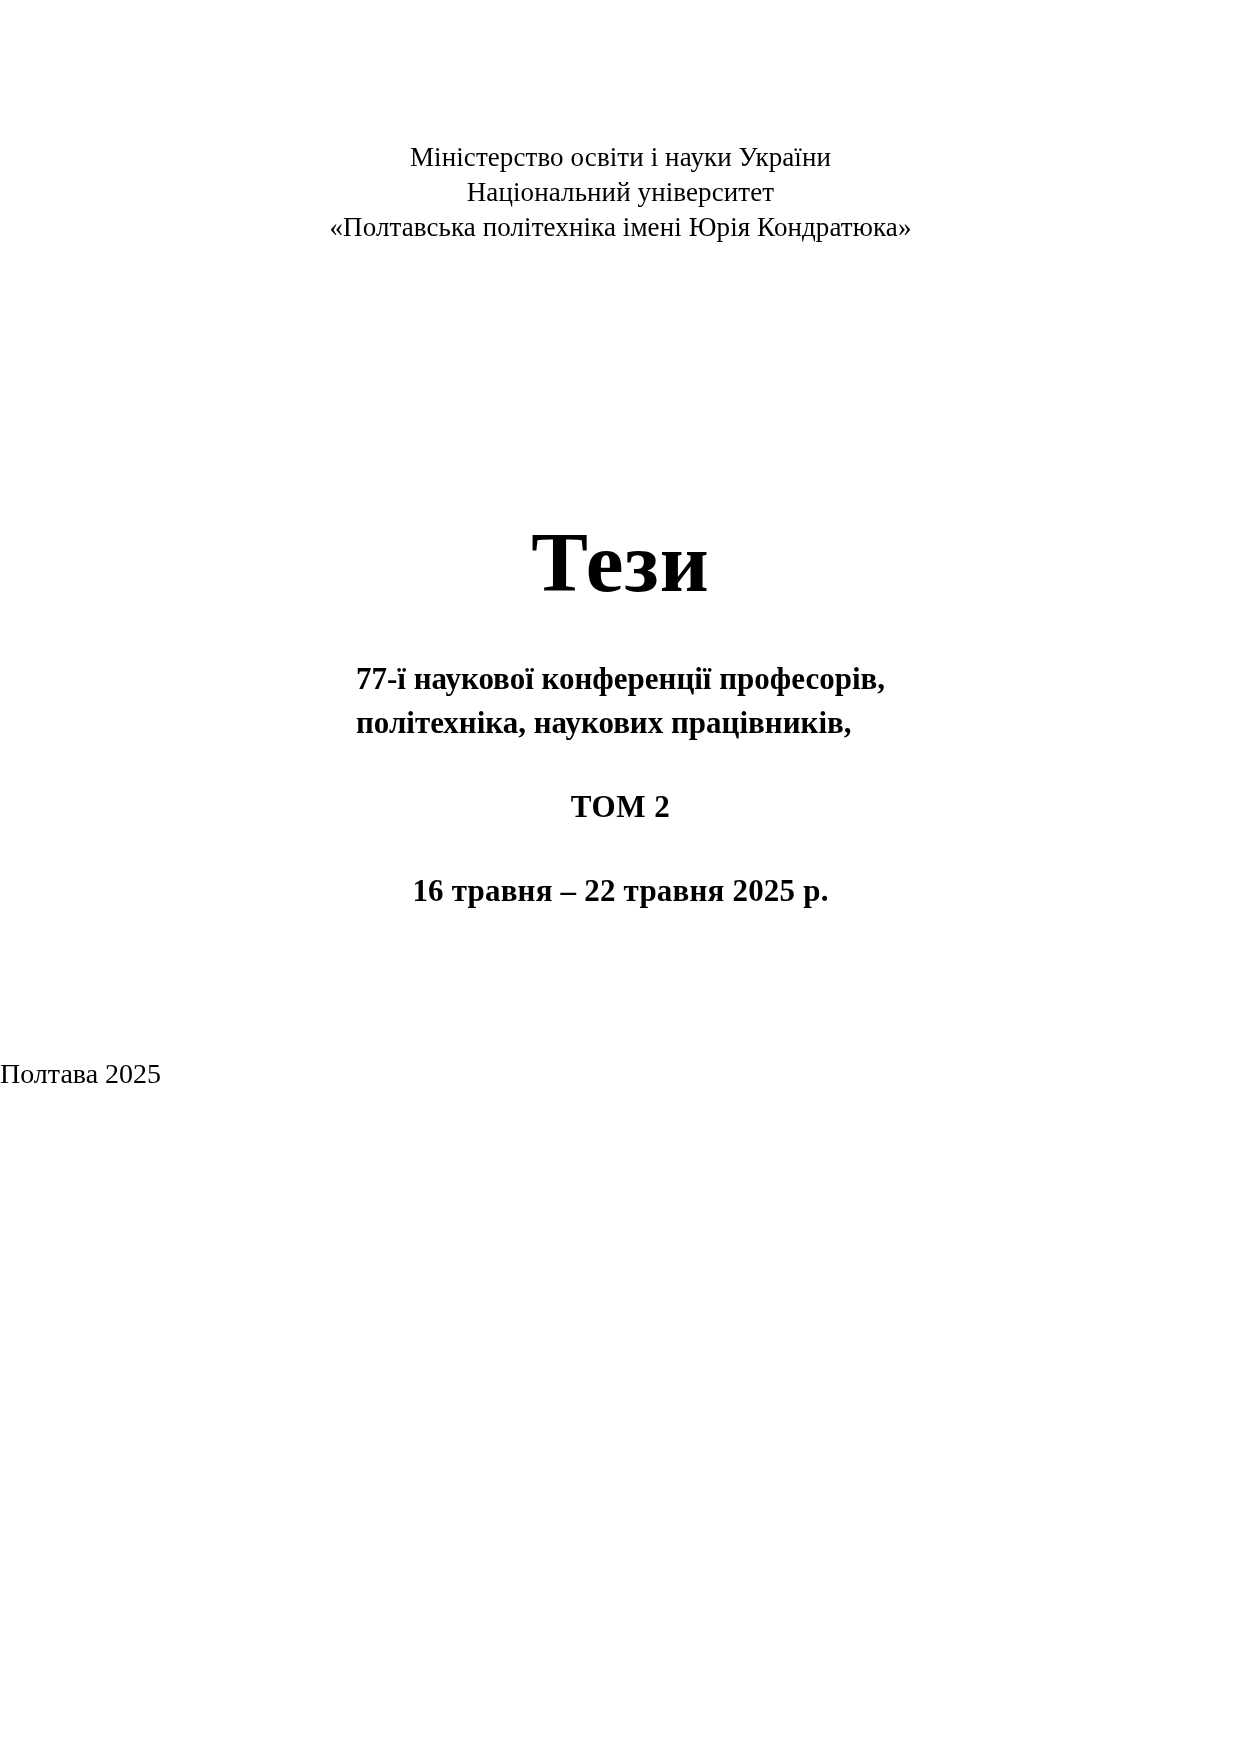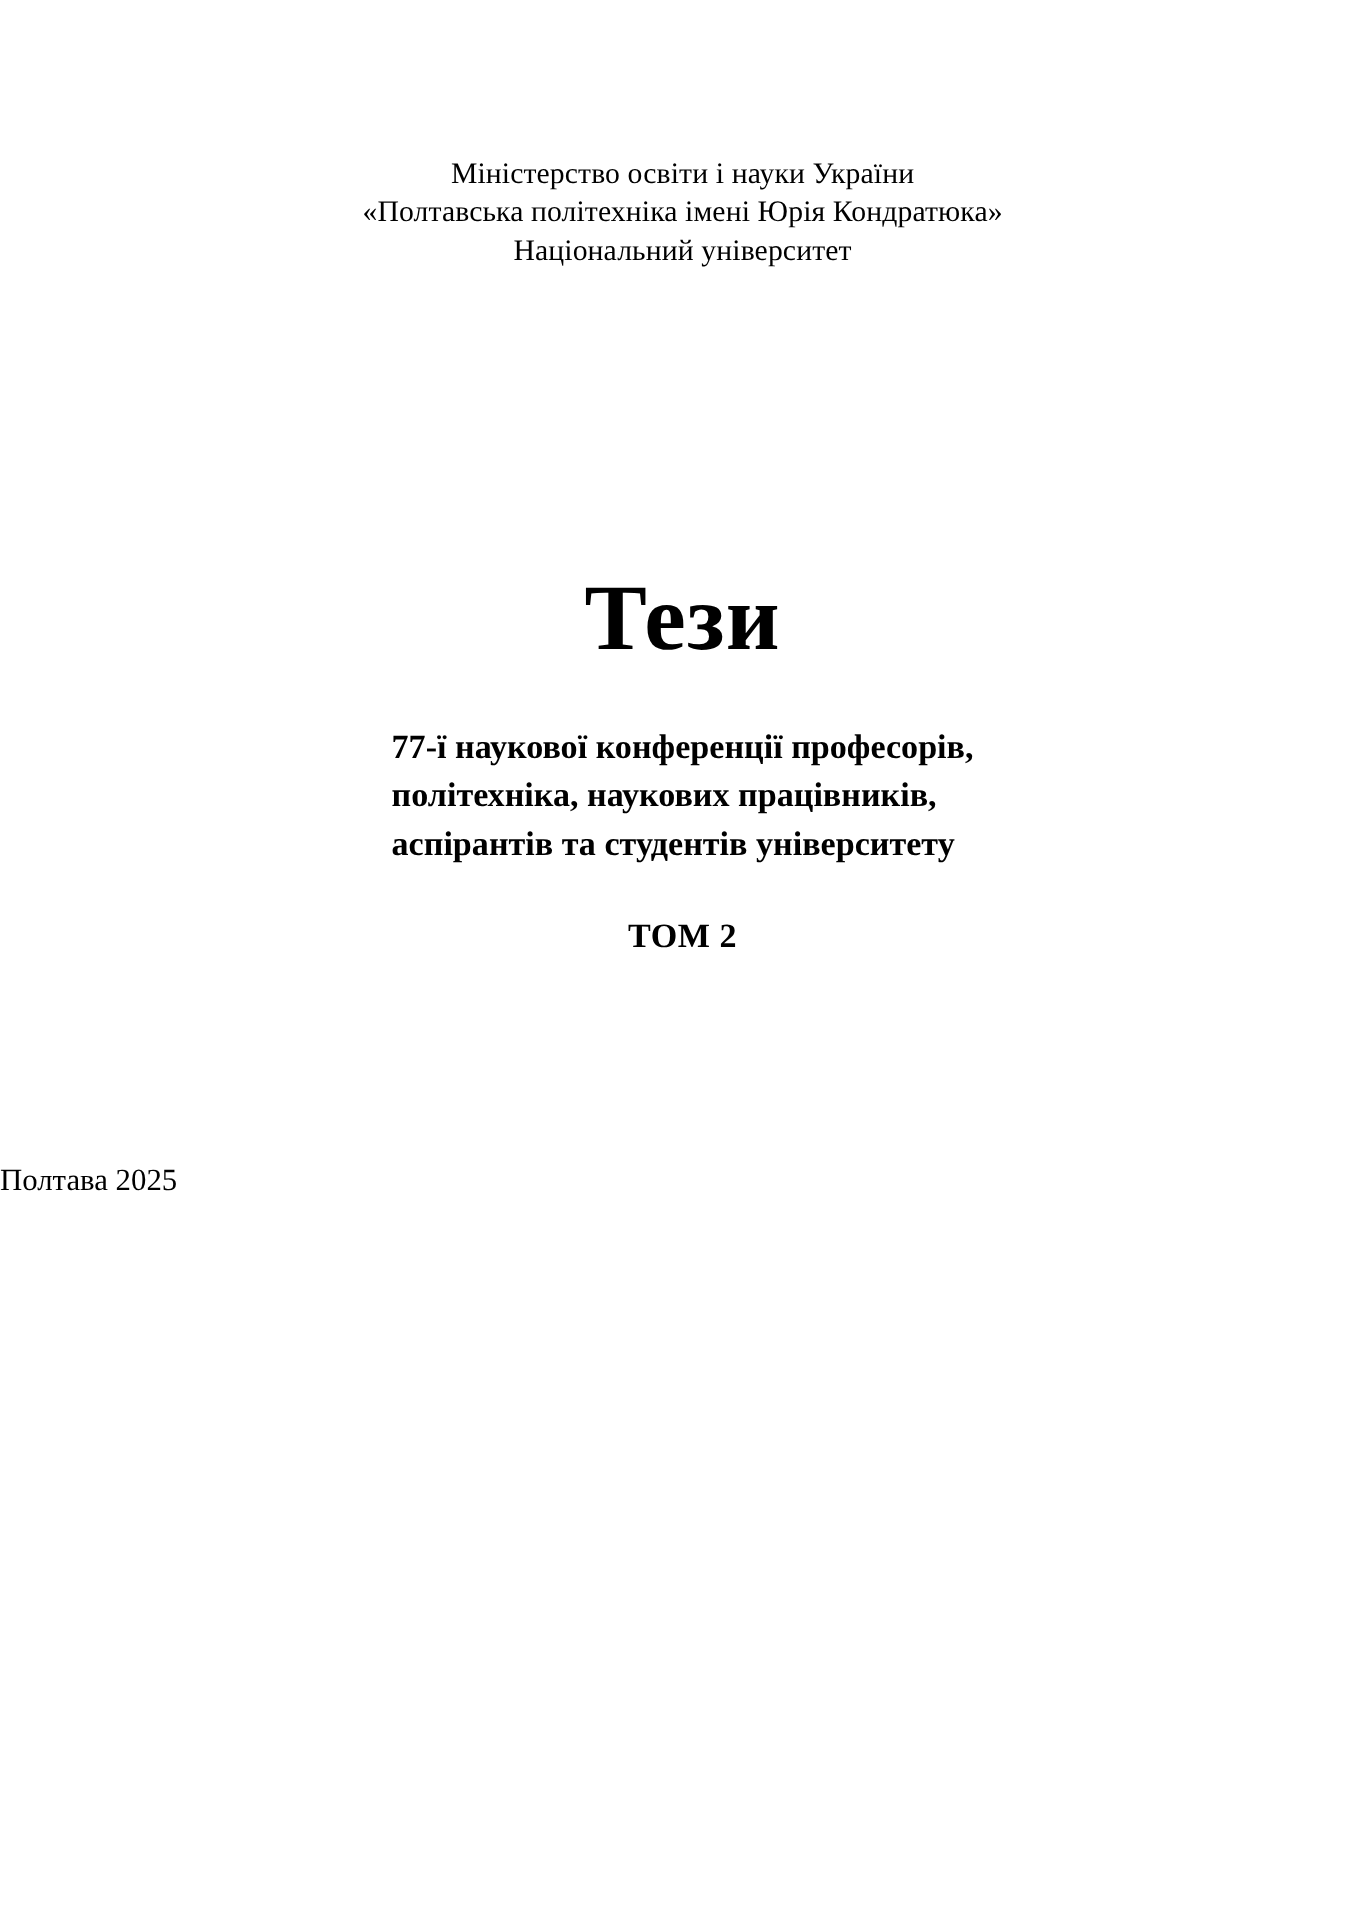--- a/index.html
+++ b/index.html
@@ -90,30 +90,30 @@
     font-weight: normal;
   }
 </style>
 </head>
 <body>
 
 <div class="page">
 
   <div class="header-block">
     <div class="header-line">Міністерство освіти і науки України</div>
+    <div class="header-line">Національний університет</div>
     <div class="header-line">«Полтавська політехніка імені Юрія Кондратюка»</div>
-    <div class="header-line">Національний університет</div>
   </div>
 
   <div class="main-title">Тези</div>
 
   <div class="subtitle-block">
     <div class="subtitle-line">77-ї наукової конференції професорів,</div>
     <div class="subtitle-line">політехніка, наукових працівників,</div>
-    <div class="subtitle-line">аспірантів та студентів університету</div>
   </div>
 
   <div class="volume">ТОМ 2</div>
 
+  <div class="dates">16 травня – 22 травня 2025 р.</div>
 
   <div class="footer">Полтава 2025</div>
 
 </div>
 
 </body></html>

